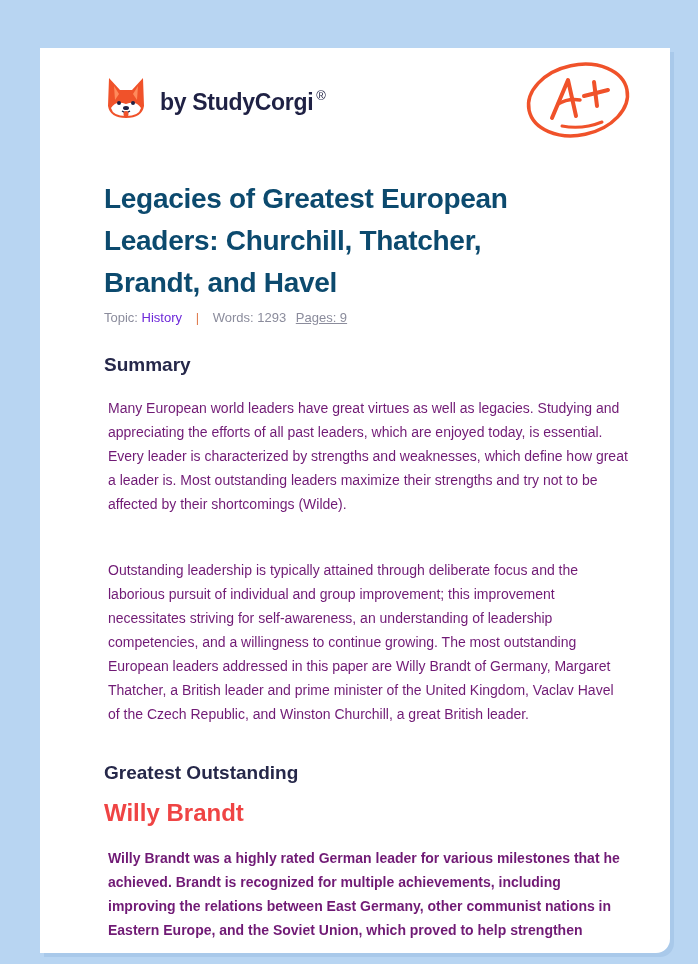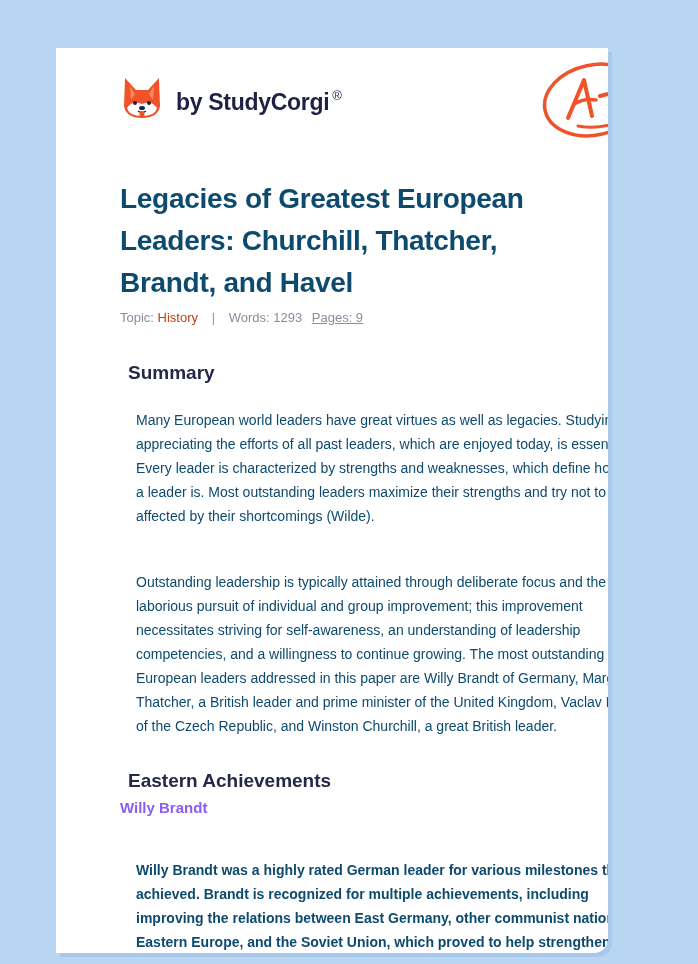--- a/index.html
+++ b/index.html
@@ -3,22 +3,22 @@
 <meta charset="utf-8">
 <style>
   html, body { margin:0; padding:0; }
   body {
     width:698px; height:964px; overflow:hidden;
     background:#b8d5f2;
     font-family:"Liberation Sans", sans-serif;
     position:relative;
   }
   .card {
-    position:absolute; left:56px; top:48px;
-    width:552px; height:905px;
+    position:absolute; left:40px; top:48px;
+    width:630px; height:905px;
     background:#ffffff;
     border-bottom-right-radius:14px;
     box-shadow: 4px 4px 0 0 #a9c9ea;
     overflow:hidden;
   }
   .logo {
     position:absolute; left:66px; top:28px;
     display:flex; align-items:center;
   }
   .logo svg { display:block; }
@@ -35,28 +35,28 @@
   .grade { position:absolute; left:482px; top:10px; }
   .title {
     position:absolute; left:64px; top:130px; width:480px;
     font-weight:700; font-size:28px; line-height:42px; color:#0c4a6e;
     margin:0; letter-spacing:-0.3px;
   }
   .meta {
     position:absolute; left:64px; top:262px;
     font-size:13px; color:#8b8c9c;
   }
-  .meta .topic-val { color:#c2410c; }
+  .meta .topic-val { color:#6d28d9; }
   .meta .sep { color:#e07c4f; margin:0 10px; }
   .meta .pages { margin-left:6px;text-decoration:underline; }
   .content { position:absolute; left:64px; top:306px; width:512px; }
-  h2 { margin:8px; font-size:19px; font-weight:700; color:#26284a; }
-  h3 { margin:0; font-size:15px; font-weight:700; color:#8b5cf6;text-align:right; }
+  h2 { margin:0; font-size:19px; font-weight:700; color:#26284a; }
+  h3 { margin:0; font-size:24px; font-weight:700; color:#ef4444;text-align:right; }
   p {
-    margin:16px; font-size:14px; line-height:24px; color:#0c4a6e;
+    margin:4px; font-size:14px; line-height:24px; color:#701a75;
   }
   .s-head { position:absolute; left:0; top:0; }
   .p1 { position:absolute; left:0; top:38px; width:520px; }
   .p2 { position:absolute; left:0; top:200px; width:520px; }
   .h-ach { position:absolute; left:0; top:408px; }
   .h-wb { position:absolute; left:0; top:445px; }
   .p3 { position:absolute; left:0; top:488px; width:520px;font-weight:bold; }
 </style>
 </head>
 <body>
@@ -95,17 +95,17 @@
     <span class="topic-val">History</span>
     <span class="sep">|</span>
     <span>Words: 1293</span>
     <span class="pages">Pages: 9</span>
   </div>
 
   <div class="content">
     <h2 class="s-head">Summary</h2>
     <p class="p1">Many European world leaders have great virtues as well as legacies. Studying and appreciating the efforts of all past leaders, which are enjoyed today, is essential. Every leader is characterized by strengths and weaknesses, which define how great a leader is. Most outstanding leaders maximize their strengths and try not to be affected by their shortcomings (Wilde).</p>
     <p class="p2">Outstanding leadership is typically attained through deliberate focus and the laborious pursuit of individual and group improvement; this improvement necessitates striving for self-awareness, an understanding of leadership competencies, and a willingness to continue growing. The most outstanding European leaders addressed in this paper are Willy Brandt of Germany, Margaret Thatcher, a British leader and prime minister of the United Kingdom, Vaclav Havel of the Czech Republic, and Winston Churchill, a great British leader.</p>
-    <h2 class="h-ach">Eastern Achievements</h2>
+    <h2 class="h-ach">Greatest Outstanding</h2>
     <h3 class="h-wb">Willy Brandt</h3>
     <p class="p3">Willy Brandt was a highly rated German leader for various milestones that he achieved. Brandt is recognized for multiple achievements, including improving the relations between East Germany, other communist nations in Eastern Europe, and the Soviet Union, which proved to help strengthen</p>
   </div>
 </div>
 
 </body></html>

